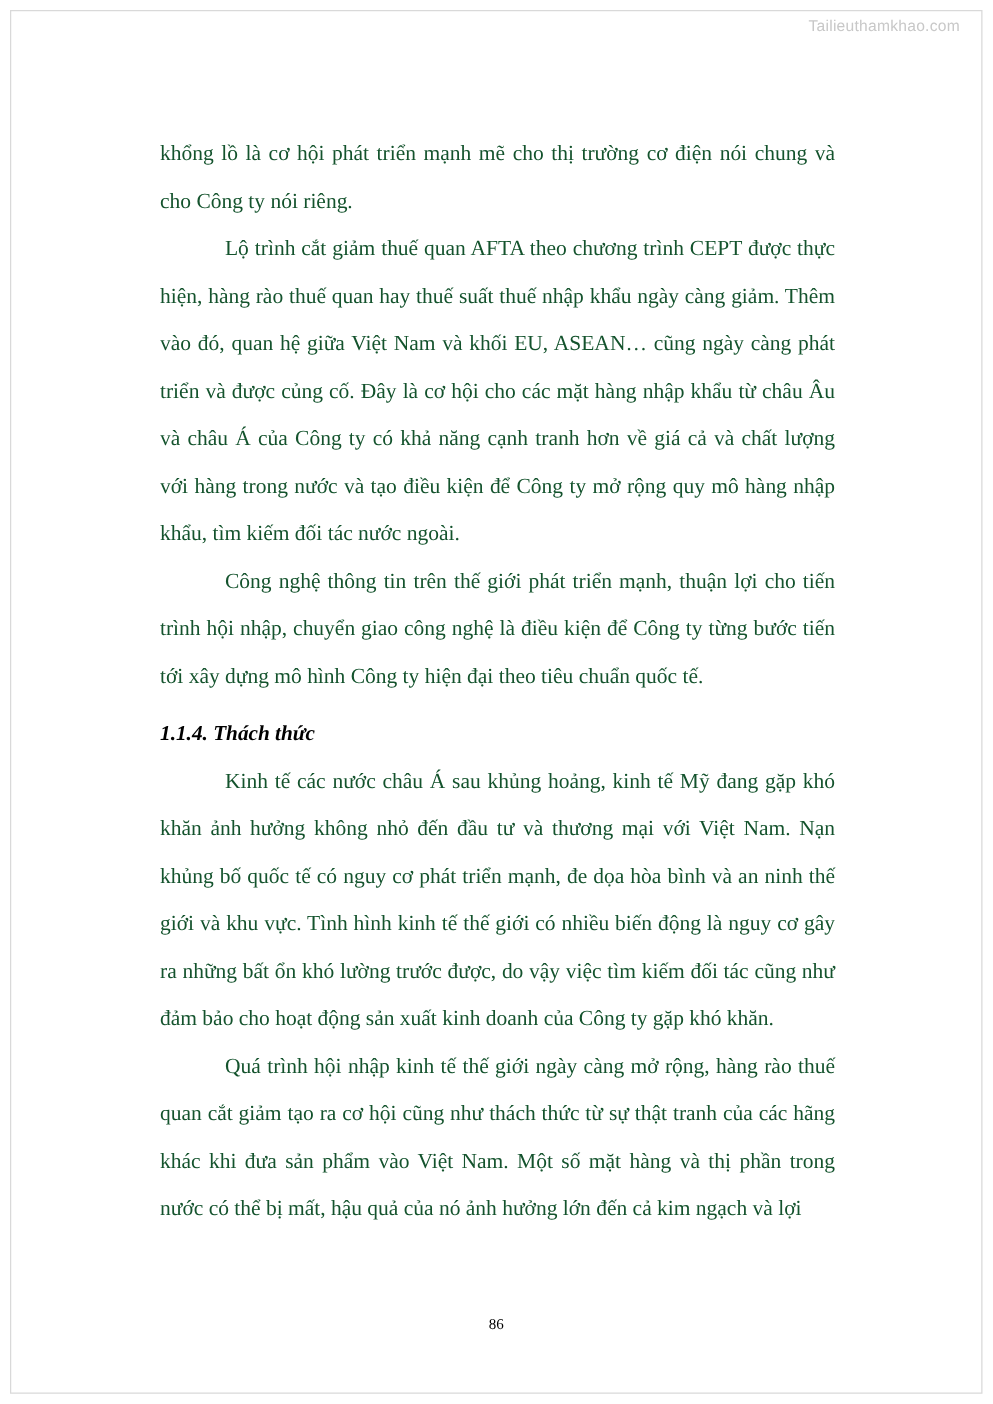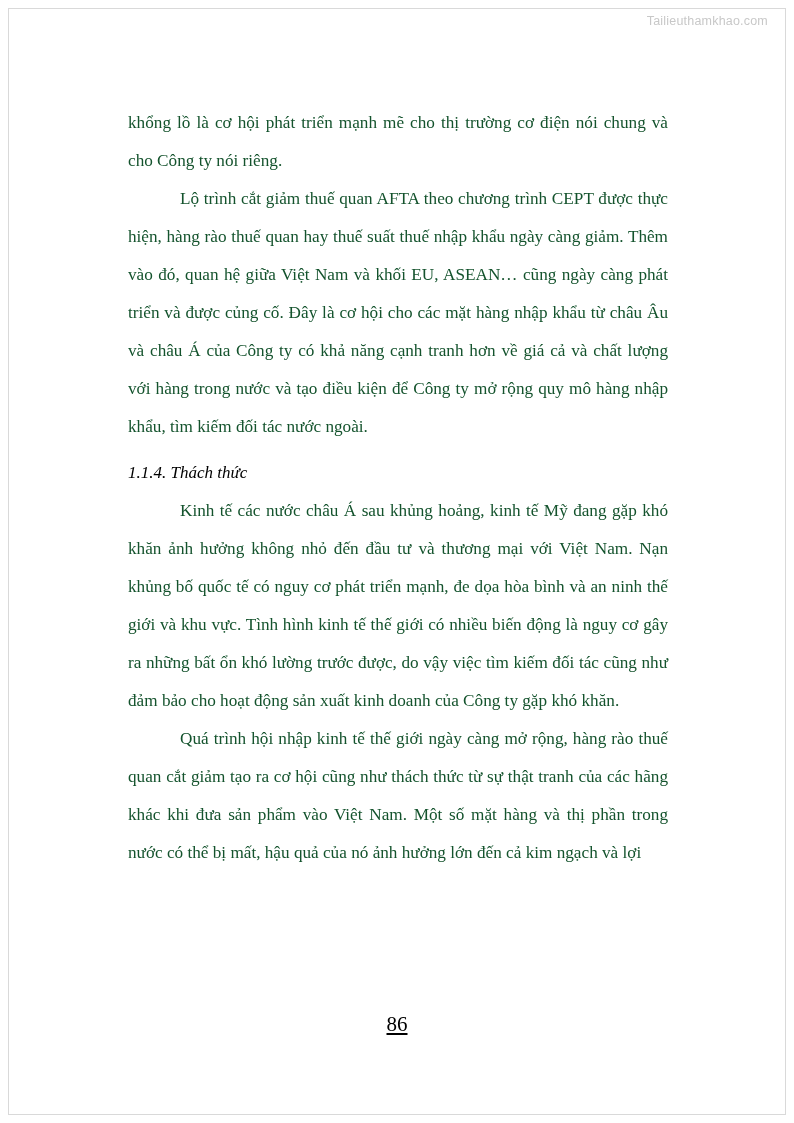--- a/index.html
+++ b/index.html
@@ -51,48 +51,48 @@
     color: #14532d;
     text-indent: 0;
   }
   p.indent {
     text-indent: 52px;
   }
   h3.heading {
     margin: 8px 0 0 0;
     font-size: 17px;
     line-height: 38px;
-    font-weight: normal;
+    font-weight: bold;
     font-style: italic;
     color: #000000;
     text-align: left;
   }
   .page-number {
     position: absolute;
     left: 0;
     right: 0;
-    top: 1012px;
+    top: 1052px;
     text-align: center;
-    font-size: 21px;
+    font-size: 12px;
     color: #000000;
-    text-decoration: underline;
   }
 </style>
 </head>
 <body>
 
 <div class="page">
 
   <div class="border-frame"></div>
 
   <div class="watermark">Tailieuthamkhao.com</div>
 
   <div class="content">
     <p class="body-text">khổng lồ là cơ hội phát triển mạnh mẽ cho thị trường cơ điện nói chung và cho Công ty nói riêng.</p>
     <p class="body-text indent">Lộ trình cắt giảm thuế quan AFTA theo chương trình CEPT được thực hiện, hàng rào thuế quan hay thuế suất thuế nhập khẩu ngày càng giảm. Thêm vào đó, quan hệ giữa Việt Nam và khối EU, ASEAN… cũng ngày càng phát triển và được củng cố. Đây là cơ hội cho các mặt hàng nhập khẩu từ châu Âu và châu Á của Công ty có khả năng cạnh tranh hơn về giá cả và chất lượng với hàng trong nước và tạo điều kiện để Công ty mở rộng quy mô hàng nhập khẩu, tìm kiếm đối tác nước ngoài.</p>
+    <p class="body-text indent">Công nghệ thông tin trên thế giới phát triển mạnh, thuận lợi cho tiến trình hội nhập, chuyển giao công nghệ là điều kiện để Công ty từng bước tiến tới xây dựng mô hình Công ty hiện đại theo tiêu chuẩn quốc tế.</p>
     <h3 class="heading">1.1.4. Thách thức</h3>
     <p class="body-text indent">Kinh tế các nước châu Á sau khủng hoảng, kinh tế Mỹ đang gặp khó khăn ảnh hưởng không nhỏ đến đầu tư và thương mại với Việt Nam. Nạn khủng bố quốc tế có nguy cơ phát triển mạnh, đe dọa hòa bình và an ninh thế giới và khu vực. Tình hình kinh tế thế giới có nhiều biến động là nguy cơ gây ra những bất ổn khó lường trước được, do vậy việc tìm kiếm đối tác cũng như đảm bảo cho hoạt động sản xuất kinh doanh của Công ty gặp khó khăn.</p>
     <p class="body-text indent">Quá trình hội nhập kinh tế thế giới ngày càng mở rộng, hàng rào thuế quan cắt giảm tạo ra cơ hội cũng như thách thức từ sự thật tranh của các hãng khác khi đưa sản phẩm vào Việt Nam. Một số mặt hàng và thị phần trong nước có thể bị mất, hậu quả của nó ảnh hưởng lớn đến cả kim ngạch và lợi</p>
   </div>
 
   <div class="page-number">86</div>
 
 </div>
 
 </body></html>

